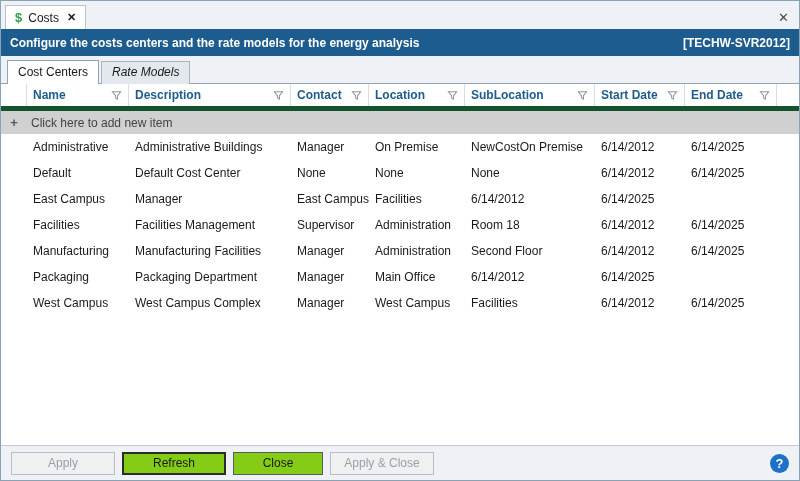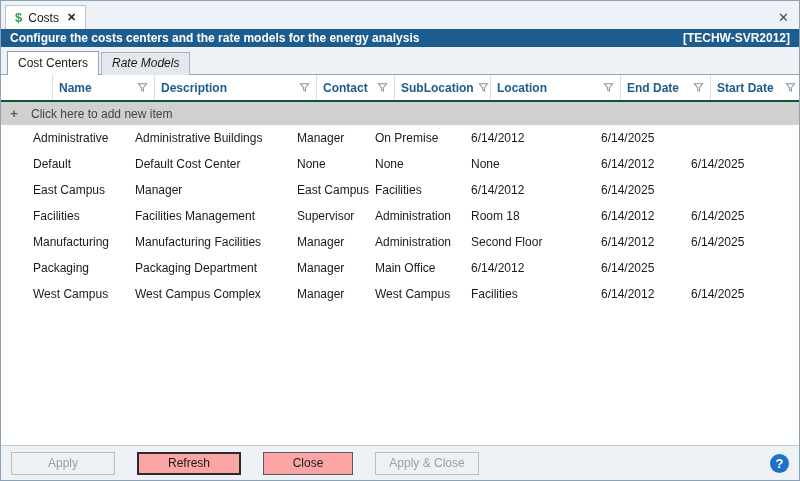--- a/index.html
+++ b/index.html
@@ -29,21 +29,21 @@
     height:24px; padding:0 9px;
     font-size:12px; color:#1a1a1a;
   }
   .doc-tab .dollar { color:var(--dollar-green,#2e9e4f); font-weight:bold; font-size:13px; }
   .doc-tab .tab-close { color:#222; font-size:11px; font-weight:bold; margin-left:2px; cursor:default; }
   .strip-spacer { flex:1; }
   .win-close { color:#4a4a4a; font-size:13px; padding:0 2px 4px 2px; cursor:default; }
 
   
   .banner {
-    height:18px; background:var(--accent,#1d5c8f);
+    height:27px; background:var(--accent,#1d5c8f);
     color:#ffffff; display:flex; align-items:center; justify-content:space-between;
     padding:0 9px; font-weight:bold; font-size:12px;
   }
 
   
   .subtabs {
     height:27px; display:flex; align-items:flex-end; gap:2px;
     padding:0 0 0 6px; background:var(--chrome-bg,#eef1f5);
   }
   .subtab {
@@ -58,21 +58,21 @@
   .content {
     flex:1; background:#ffffff;
     border-top:1px solid #93a3b0;
     overflow:hidden; z-index:0;
   }
   .grid-row {
     display:grid;
     grid-template-columns:26px 102px 162px 78px 96px 130px 90px 92px 1fr;
     align-items:center;
   }
-  .header-row { height:27px; border-bottom:2px solid #14532d;padding-left:26px; }
+  .header-row { height:27px; border-bottom:5px solid #14532d; }
   .hcell {
     display:flex; align-items:center; justify-content:space-between;
     height:100%; padding:0 6px;
     color:var(--accent,#1d5c8f); font-weight:bold; font-size:12px;
     border-right:1px solid #d9dee3;
   }
   .hcell.gutter, .hcell.filler { border-right:1px solid #d9dee3; }
   .hcell.filler { border-right:none; }
   .funnel { flex:0 0 auto; margin-left:4px; }
   .add-row {
@@ -81,25 +81,25 @@
   }
   .add-row .plus { text-align:center; color:#55595d; font-weight:bold; font-size:13px; }
   .add-row .add-text { grid-column:2 / 10; padding-left:4px; }
   .body-row { height:26px; color:#1a1a1a; background:#ffffff; }
   .body-row .cell { padding:0 6px; white-space:nowrap; overflow:hidden; }
 
   
   .footer {
     height:35px; background:var(--chrome-bg,#eef1f5);
     border-top:1px solid #c3ccd4;
-    display:flex; align-items:center; padding:0 10px; gap:22px;
+    display:flex; align-items:center; padding:0 10px; gap:7px;
   }
   .btn {
     height:23px; min-width:90px; padding:0 12px;
-    background:#fca5a5; border:1px solid #5a5a5a;
+    background:#84cc16; border:1px solid #5a5a5a;
     font-family:"Liberation Sans", sans-serif; font-size:12px; color:#1a1a1a;
     display:flex; align-items:center; justify-content:center;
   }
   .btn.w104 { min-width:104px; }
   .btn.default { border:1px solid #2b2b2b; box-shadow:inset 0 0 0 1px #2b2b2b; }
   .btn.disabled { color:#9aa0a6; border-color:#b9bec3; background:#eef0f2; }
   .footer-spacer { flex:1; }
   .help-circle {
     width:19px; height:19px; border-radius:50%;
     background:var(--help-blue,#1e71c8); color:#ffffff;
@@ -151,58 +151,59 @@
             <path d="M1.5 2 h9 L7 6.2 V10 L5 8.8 V6.2 Z" fill="none" stroke="#8b949c" stroke-width="1.1"></path>
           </svg>
       </div>
       <div class="hcell">
         <span>Contact</span>
         <svg class="funnel" width="11" height="11" viewBox="0 0 12 12">
             <path d="M1.5 2 h9 L7 6.2 V10 L5 8.8 V6.2 Z" fill="none" stroke="#8b949c" stroke-width="1.1"></path>
           </svg>
       </div>
       <div class="hcell">
+        <span>Location</span>
+        <svg class="funnel" width="11" height="11" viewBox="0 0 12 12">
+            <path d="M1.5 2 h9 L7 6.2 V10 L5 8.8 V6.2 Z" fill="none" stroke="#8b949c" stroke-width="1.1"></path>
+          </svg>
+      </div>
+      <div class="hcell">
         <span>SubLocation</span>
         <svg class="funnel" width="11" height="11" viewBox="0 0 12 12">
             <path d="M1.5 2 h9 L7 6.2 V10 L5 8.8 V6.2 Z" fill="none" stroke="#8b949c" stroke-width="1.1"></path>
           </svg>
       </div>
       <div class="hcell">
-        <span>Location</span>
+        <span>Start Date</span>
         <svg class="funnel" width="11" height="11" viewBox="0 0 12 12">
             <path d="M1.5 2 h9 L7 6.2 V10 L5 8.8 V6.2 Z" fill="none" stroke="#8b949c" stroke-width="1.1"></path>
           </svg>
       </div>
       <div class="hcell">
         <span>End Date</span>
-        <svg class="funnel" width="11" height="11" viewBox="0 0 12 12">
-            <path d="M1.5 2 h9 L7 6.2 V10 L5 8.8 V6.2 Z" fill="none" stroke="#8b949c" stroke-width="1.1"></path>
-          </svg>
-      </div>
-      <div class="hcell">
-        <span>Start Date</span>
         <svg class="funnel" width="11" height="11" viewBox="0 0 12 12">
             <path d="M1.5 2 h9 L7 6.2 V10 L5 8.8 V6.2 Z" fill="none" stroke="#8b949c" stroke-width="1.1"></path>
           </svg>
       </div>
       <div class="hcell filler"></div>
     </div>
 
     <div class="grid-row add-row">
       <div class="plus">+</div>
       <div class="add-text">Click here to add new item</div>
     </div>
 
     <div>
         <div class="grid-row body-row">
           <div class="cell gutter"></div>
           <div class="cell">Administrative</div>
           <div class="cell">Administrative Buildings</div>
           <div class="cell">Manager</div>
           <div class="cell">On Premise</div>
+          <div class="cell">NewCostOn Premise</div>
           <div class="cell">6/14/2012</div>
           <div class="cell">6/14/2025</div>
         </div>
         <div class="grid-row body-row">
           <div class="cell gutter"></div>
           <div class="cell">Default</div>
           <div class="cell">Default Cost Center</div>
           <div class="cell">None</div>
           <div class="cell">None</div>
           <div class="cell">None</div>

